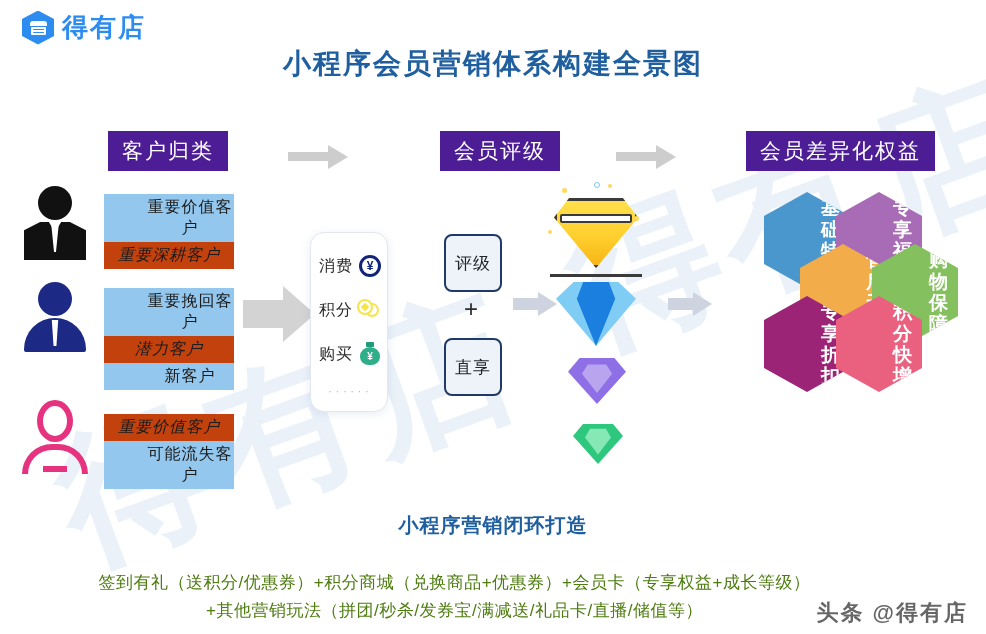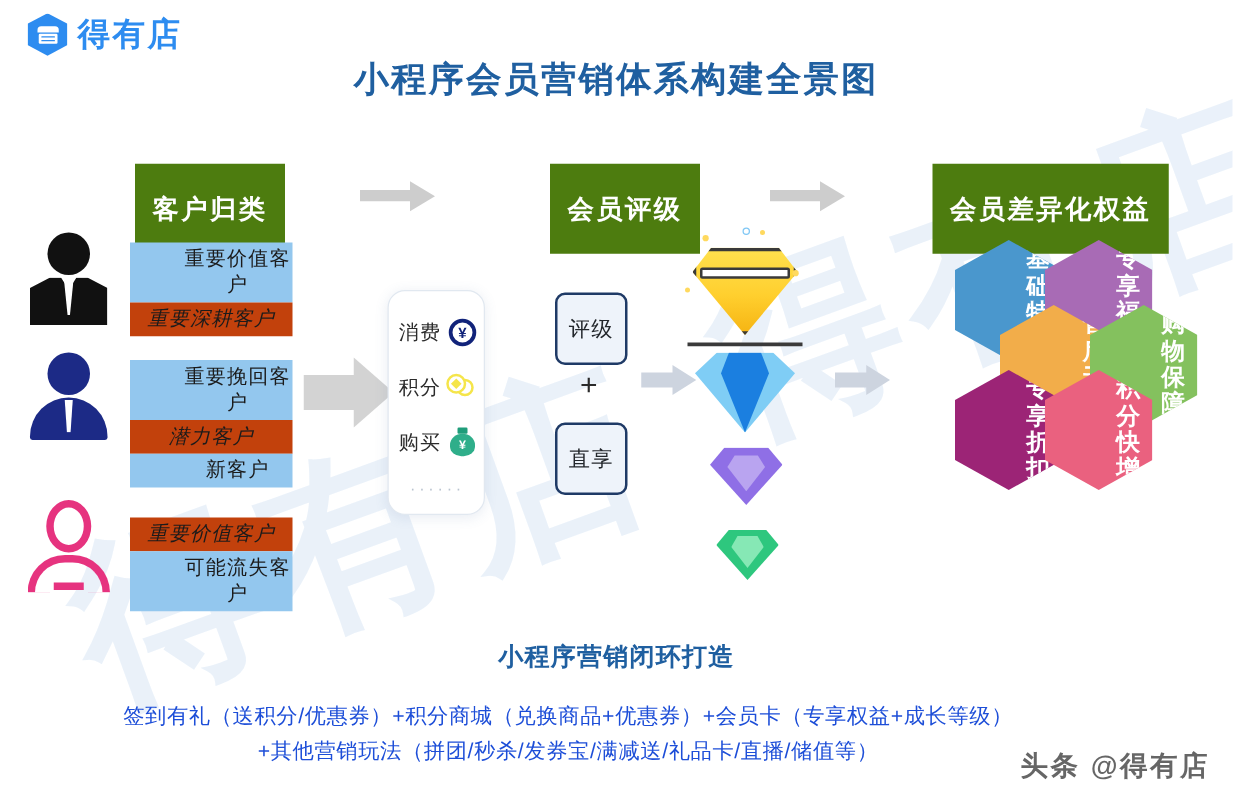--- a/index.html
+++ b/index.html
@@ -44,23 +44,23 @@
   .logo-text { font-size:26px; font-weight:bold; color:#2d8cf0; letter-spacing:2px; }
 
   
   .page-title {
     position:absolute; left:0; top:45px; width:986px; text-align:center;
     font-size:28px; font-weight:bold; color:#1f5fa0; letter-spacing:2px; z-index:5;
   }
 
   
   .sec-head {
-    position:absolute; background:#4d7c0f; color:#fff;
-    font-size:21px; font-weight:bold; letter-spacing:2px;
-    padding:22px 14px; z-index:5; white-space:nowrap;
+    position:absolute; background:#4c1d95; color:#fff;
+    font-size:21px; font-weight:normal; letter-spacing:2px;
+    padding:6px 14px; z-index:5; white-space:nowrap;
   }
   .sec-1 { left:108px; top:131px; }
   .sec-2 { left:440px; top:131px; }
   .sec-3 { left:746px; top:131px; }
 
   
   .harrow { position:absolute; z-index:4; }
   .harrow .shaft { position:absolute; left:0; top:7px; width:44px; height:9px; background:#cdcdcd; }
   .harrow .head {
     position:absolute; left:40px; top:0; width:0; height:0;
@@ -198,21 +198,21 @@
   }
   .hex span { display:block;margin-left:48px; }
 
   
   .bottom-title {
     position:absolute; left:0; top:512px; width:986px; text-align:center;
     font-size:20px; font-weight:bold; color:#1f5fa0; letter-spacing:1px; z-index:5;
   }
   .bl {
     position:absolute; width:909px; text-align:center;
-    font-size:17px; color:#1d4ed8; letter-spacing:.5px; z-index:5;
+    font-size:17px; color:#4d7c0f; letter-spacing:.5px; z-index:5;margin-top:10px;
   }
   .bl1 { left:0; top:561px; }
   .bl2 { left:0; top:589px; }
 
   .wm-corner {
     position:absolute; right:18px; bottom:6px; font-size:22px; font-weight:bold;
     color:#3c3c3c; opacity:.78; letter-spacing:2px; z-index:6;
   }
 </style>
 </head>

